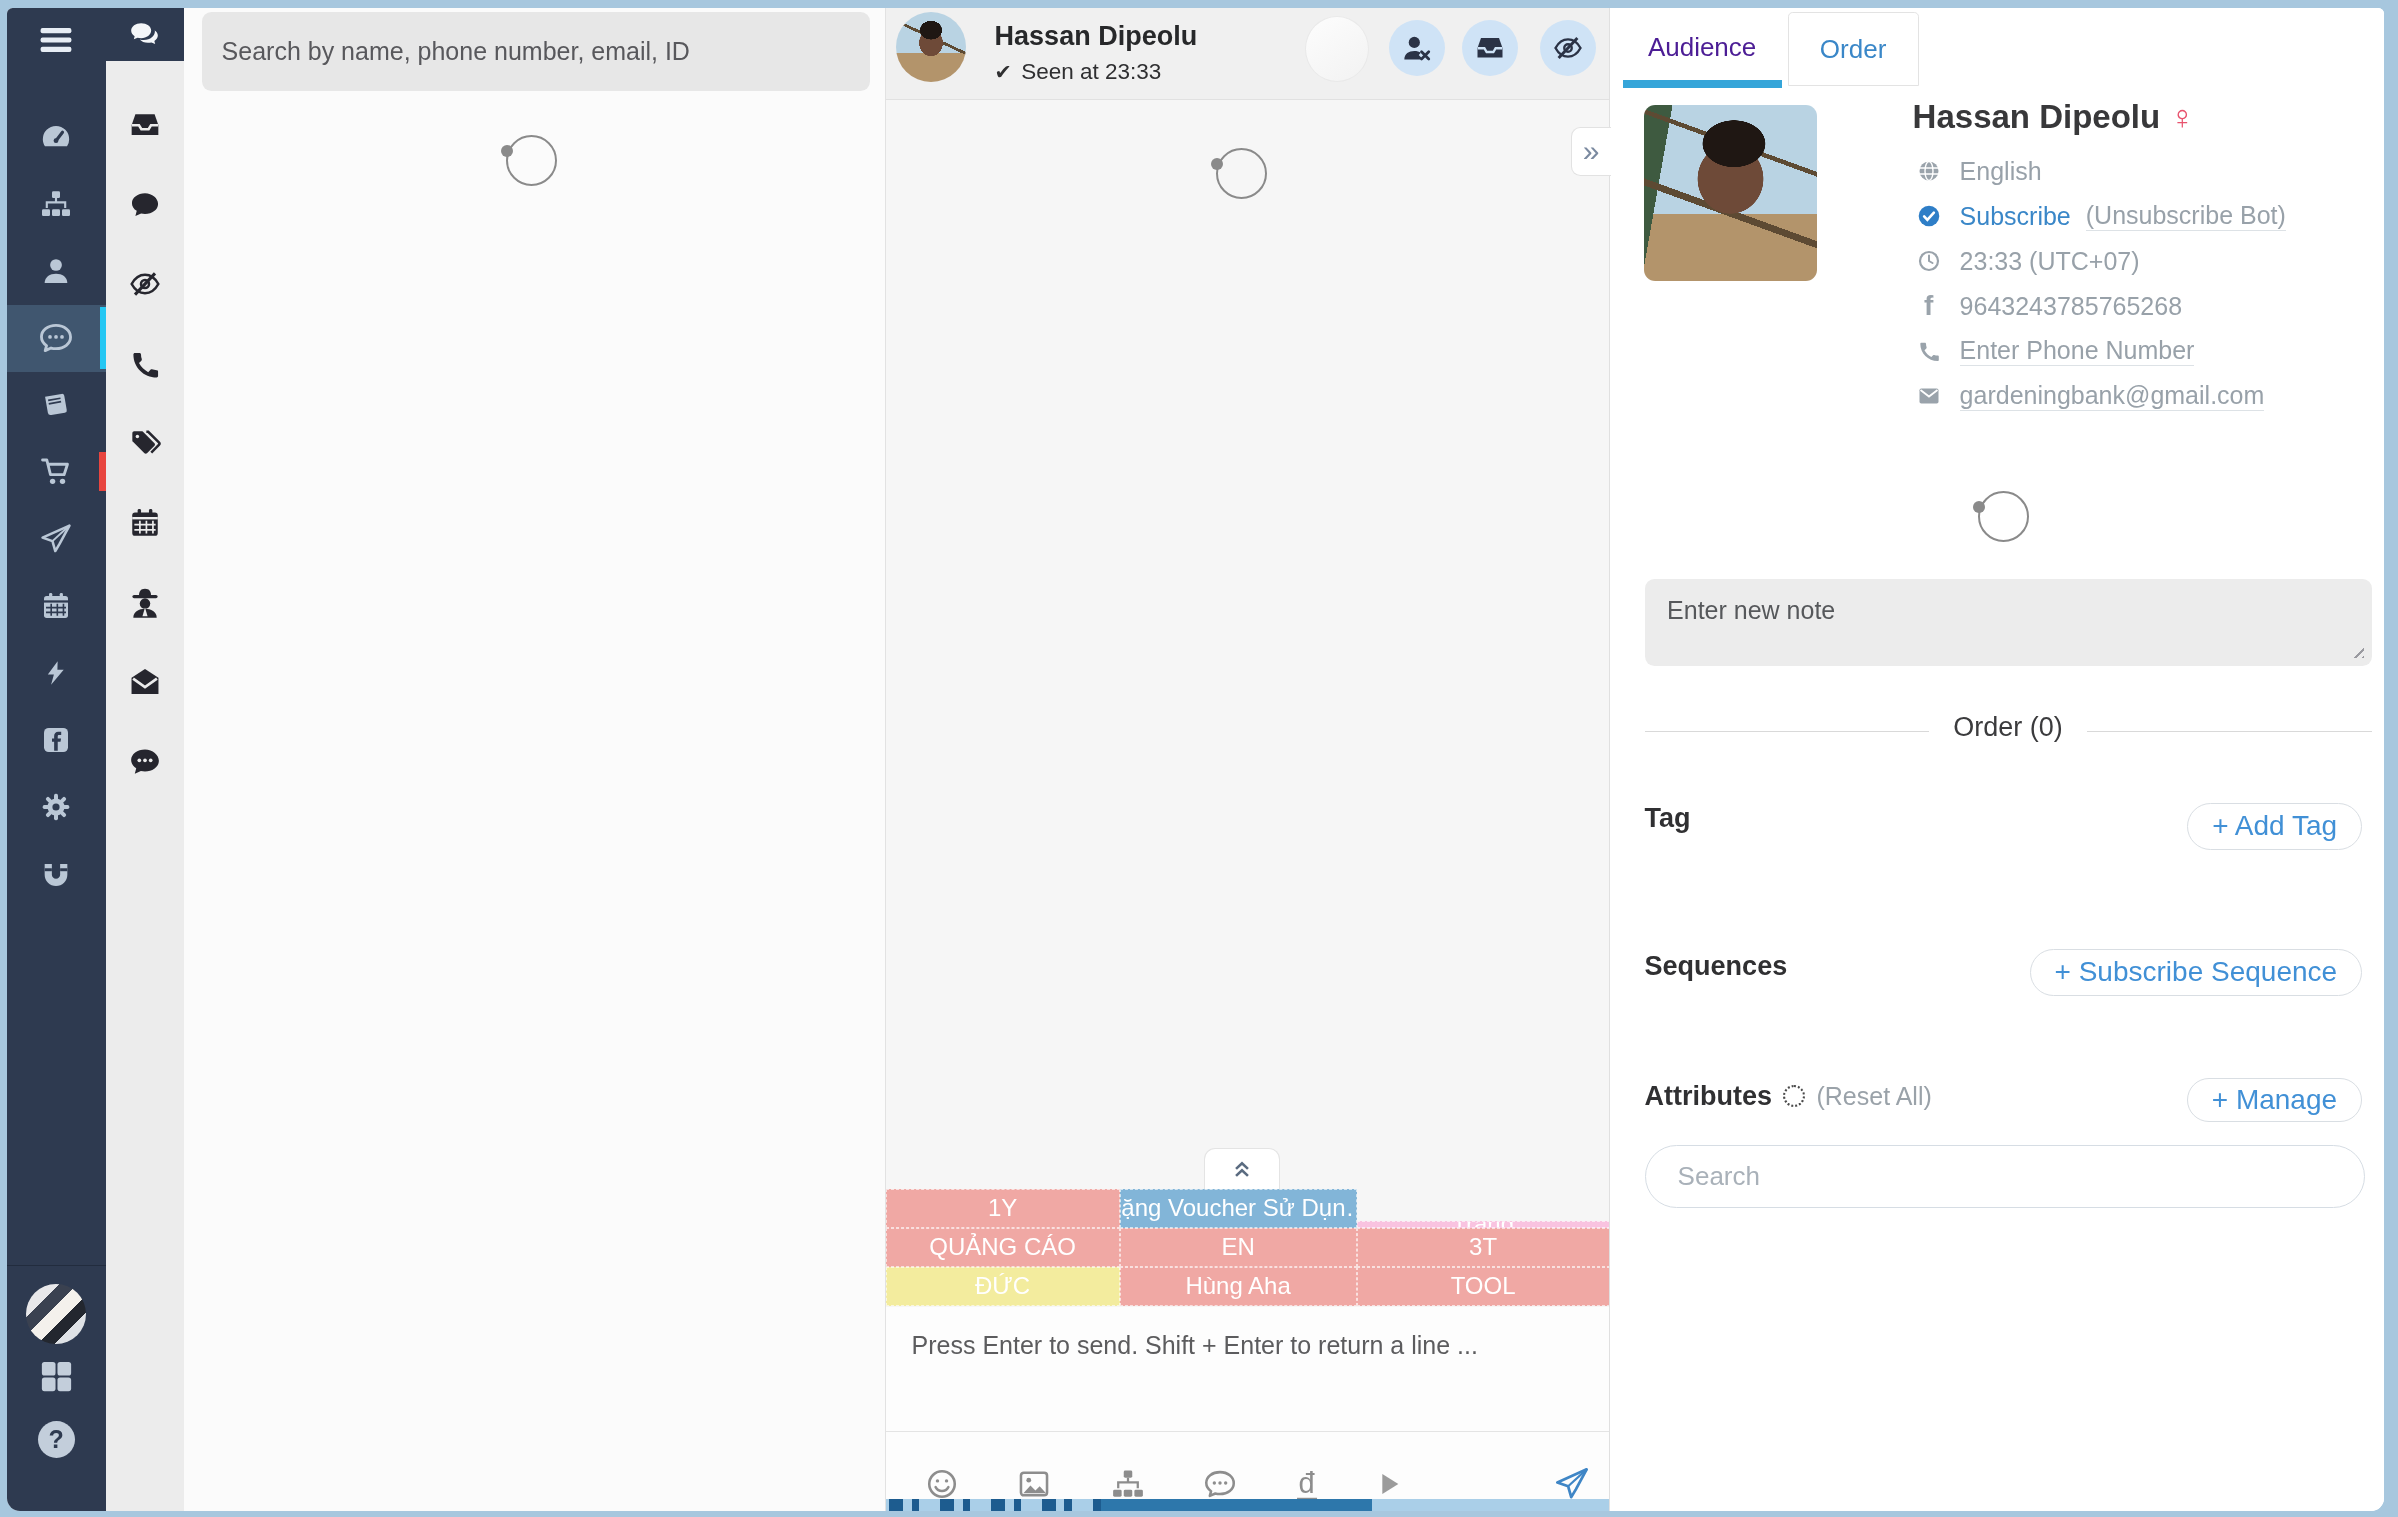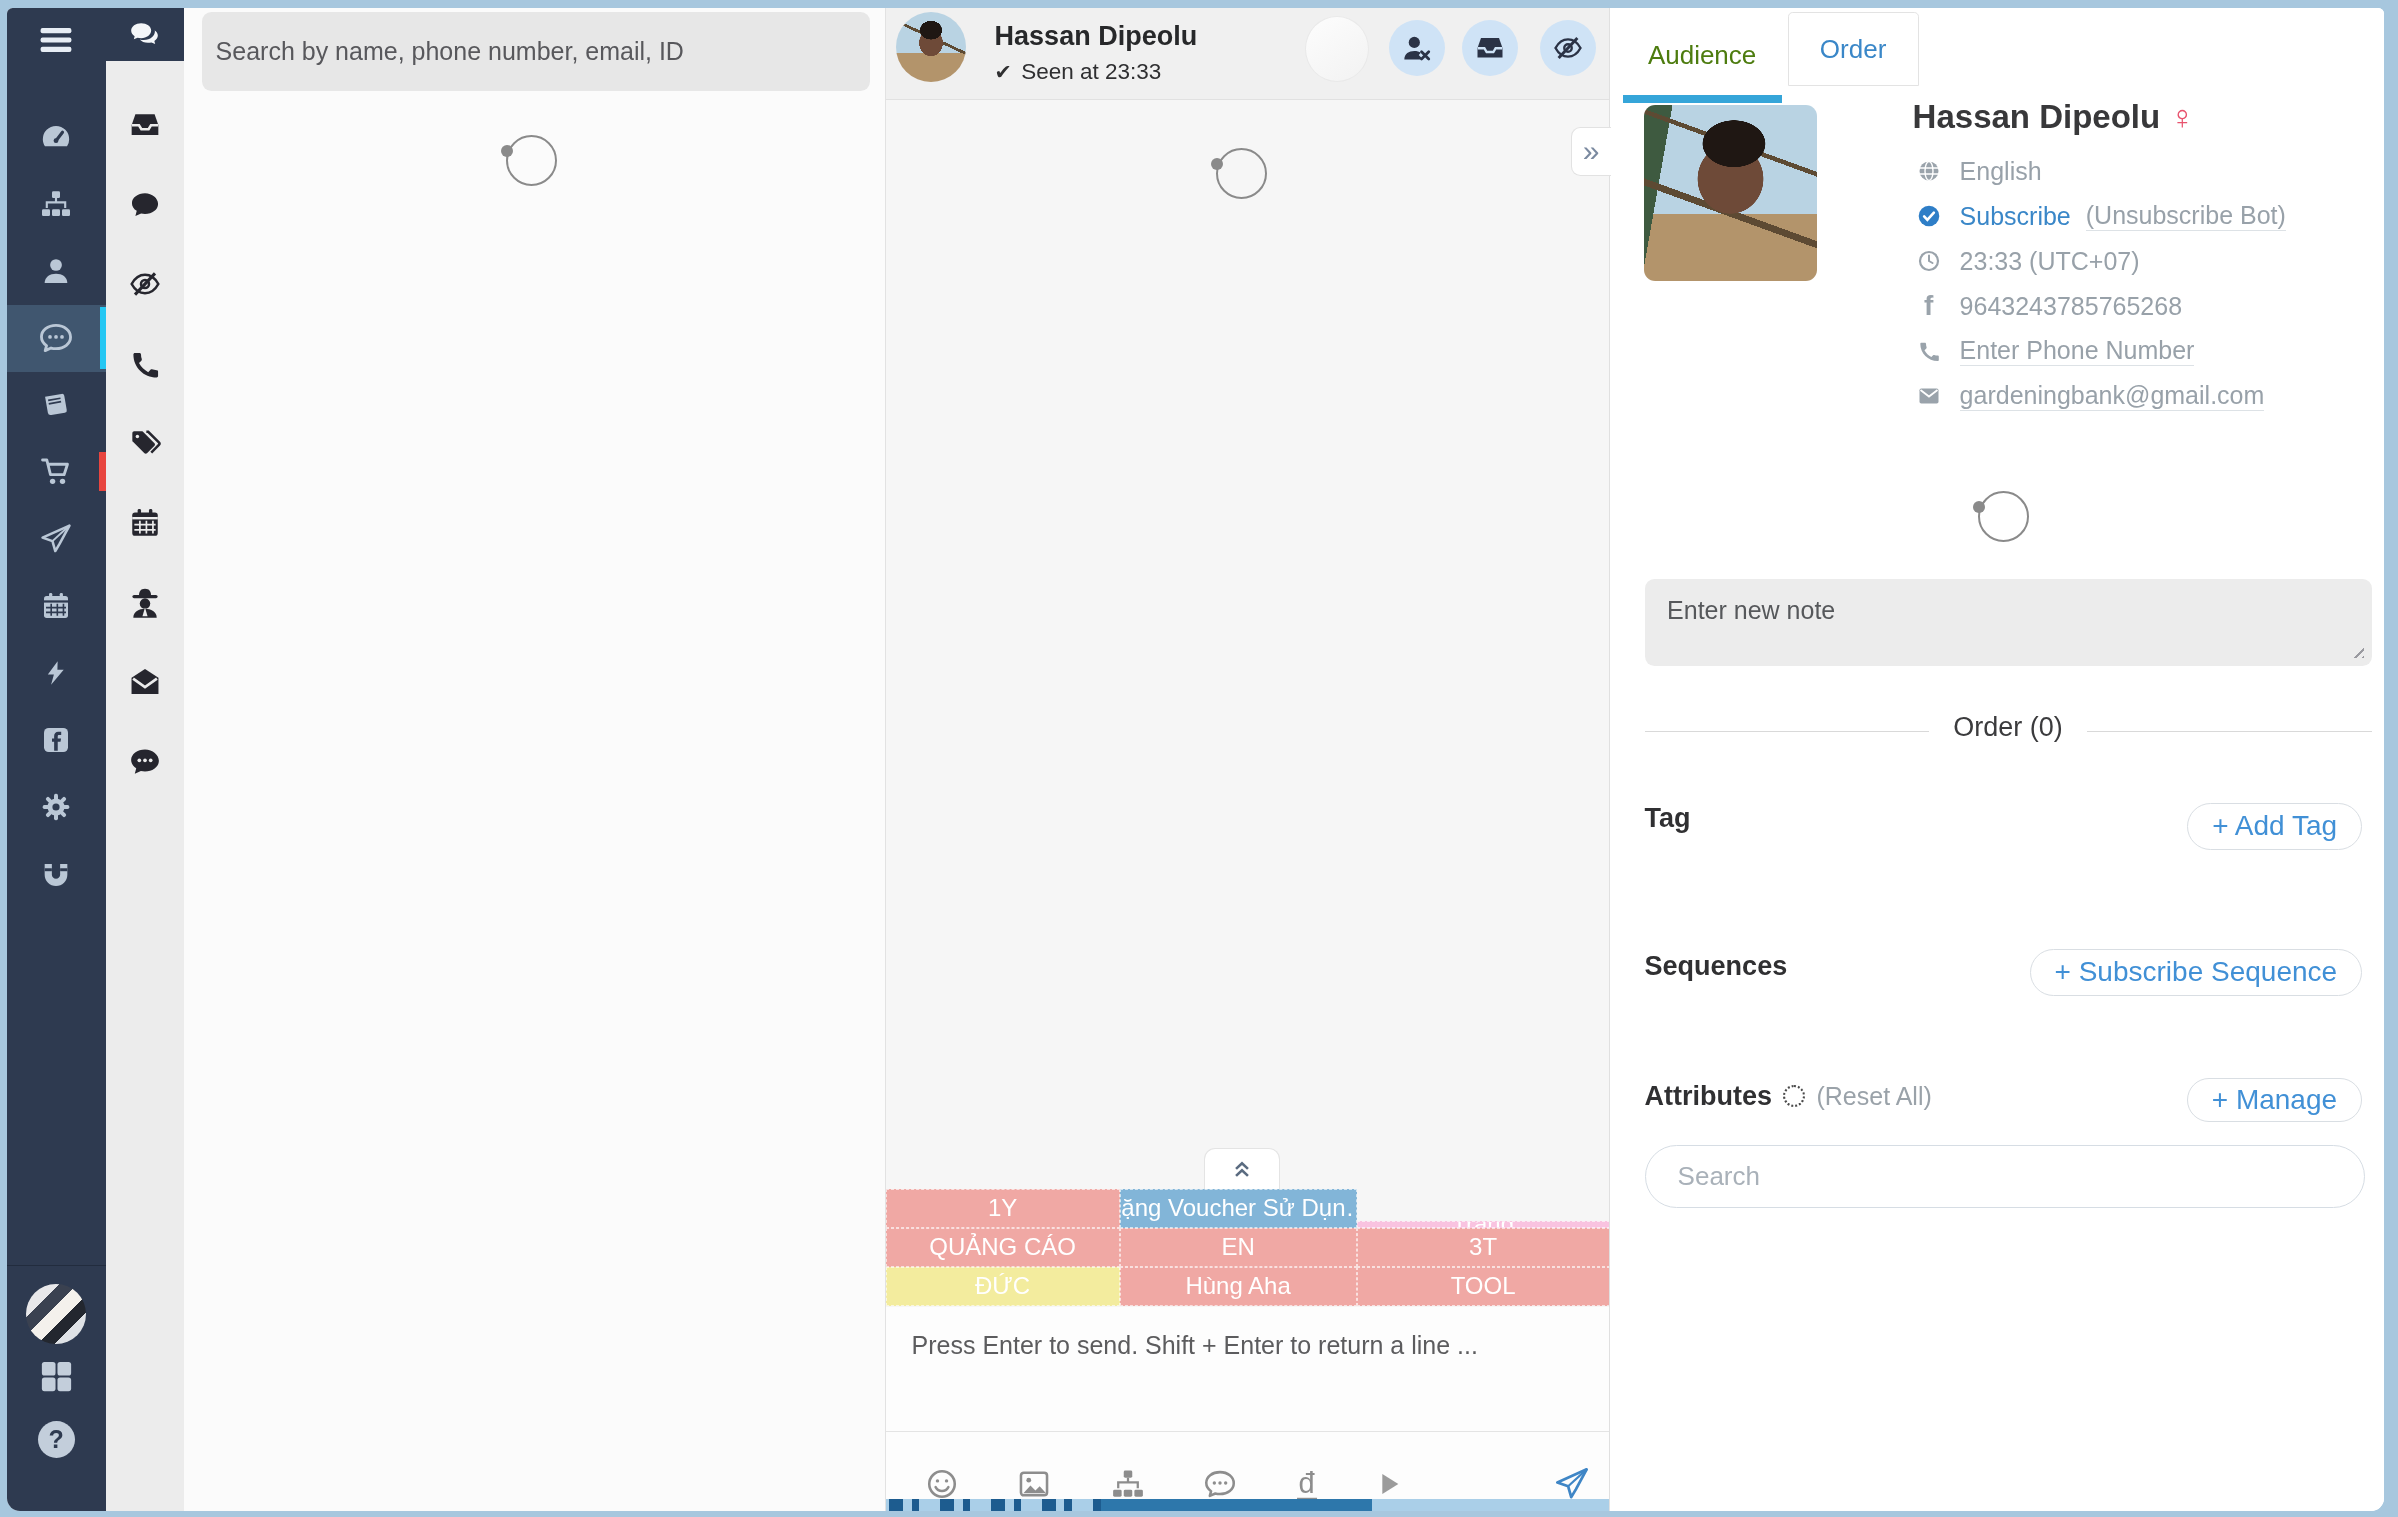--- a/index.html
+++ b/index.html
@@ -26,21 +26,21 @@
 
   
   .nav-gray{position:absolute;left:99px;top:0;width:78px;height:100%;background:#ececec;border-right:0.9px solid #dcdcdc;color:#26262e;}
   .ng-active{position:absolute;left:0;top:0;width:100%;height:53px;background:#2e3a50;color:#f4f6f9;
      display:flex;align-items:center;justify-content:center;cursor:pointer;}
   .ng-i{position:absolute;left:0;width:100%;height:56px;display:flex;align-items:center;justify-content:center;cursor:pointer;}
 
   
   .list-panel{position:absolute;left:177px;top:0;width:701px;height:100%;background:#fbfbfb;}
   .search-box{position:absolute;left:18px;top:4.7px;width:668px;height:79px;background:#e7e7e7;border:none;border-radius:9.4px;
-     font-family:inherit;font-size:25px;color:#444;padding:0 14px;box-sizing:border-box;outline:none;}
+     font-family:inherit;font-size:25px;color:#444;padding:0 20px;box-sizing:border-box;outline:none;}
   .search-box::placeholder{color:#58585c;opacity:1;}
 
   
   .spinner{position:absolute;width:47px;height:47px;border:2.3px solid #8a8a8a;border-radius:50%;}
   .spinner::after{content:'';position:absolute;left:-6.6px;top:8.4px;width:12px;height:12px;background:#8a8a8a;border-radius:50%;}
 
   
   .chat-panel{position:absolute;left:878px;top:0;width:724px;height:100%;background:#f6f6f6;border-left:0.9px solid #e2e2e2;}
   .chat-header{position:absolute;left:0;top:0;width:100%;height:91px;background:#f0f0f0;border-bottom:0.9px solid #e1e1e1;}
   .ch-avatar{position:absolute;left:10.3px;top:4.7px;width:70px;height:70px;border-radius:50%;overflow:hidden;
@@ -78,22 +78,22 @@
   .clipped-bar{position:absolute;left:0;bottom:0;width:100%;height:11.2px;background:#aacfe8;overflow:hidden;}
   .clipped-bar .marks{position:absolute;left:3.7px;top:0;width:212px;height:100%;
      background:repeating-linear-gradient(90deg,#1d5c8f 0 14px,rgba(0,0,0,0) 14px 22.5px,#1d5c8f 22.5px 30px,rgba(0,0,0,0) 30px 51px);}
   .clipped-bar .block{position:absolute;left:215px;top:0;width:271px;height:100%;background:#2d77ab;}
 
   
   .profile-panel{position:absolute;left:1602px;top:0;width:775px;height:100%;background:#fff;border-left:0.9px solid #e0e0e0;}
   .collapse-btn{position:absolute;left:-39px;top:119px;width:39px;height:47px;background:#fff;border:0.9px solid #e2e2e2;border-right:none;
      border-radius:9.4px 0 0 9.4px;display:flex;align-items:center;justify-content:center;color:#7b8aa0;font-size:30px;cursor:pointer;}
   .tabs{position:absolute;left:0;top:0;width:100%;height:80px;}
-  .tab-audience{position:absolute;left:13px;top:0;width:159px;height:95px;display:flex;align-items:center;justify-content:center;
-     color:#4d7c0f;font-size:26px;cursor:pointer;}
+  .tab-audience{position:absolute;left:13px;top:0;width:159px;height:80px;display:flex;align-items:center;justify-content:center;
+     color:#4c1d95;font-size:26px;cursor:pointer;}
   .tab-audience .underline{position:absolute;left:0;bottom:0;width:100%;height:7.5px;background:#35a5d9;}
   .tab-order{position:absolute;left:178px;top:4.7px;width:131px;height:74px;border:0.9px solid #e3e3e3;border-radius:4.7px 4.7px 0 0;box-sizing:border-box;
      display:flex;align-items:center;justify-content:center;color:#3a87c8;font-size:26px;background:#fff;cursor:pointer;}
   .p-avatar{position:absolute;left:34px;top:97px;width:173px;height:176px;border-radius:11.2px;
      background:
        radial-gradient(ellipse 30% 22% at 52% 22%,#1f1713 0 60%,rgba(0,0,0,0) 61%),
        radial-gradient(ellipse 27% 28% at 50% 42%,#6e4a38 0 70%,rgba(0,0,0,0) 71%),
        linear-gradient(20deg,rgba(0,0,0,0) 0 40%,#5d4a33 40% 43%,rgba(0,0,0,0) 43% 70%,#5d4a33 70% 72%,rgba(0,0,0,0) 72%),
        linear-gradient(100deg,#3e5a40 0 14%,rgba(0,0,0,0) 14%),
        linear-gradient(180deg,#b9d3e3 0 62%,#b3946b 62%);}

